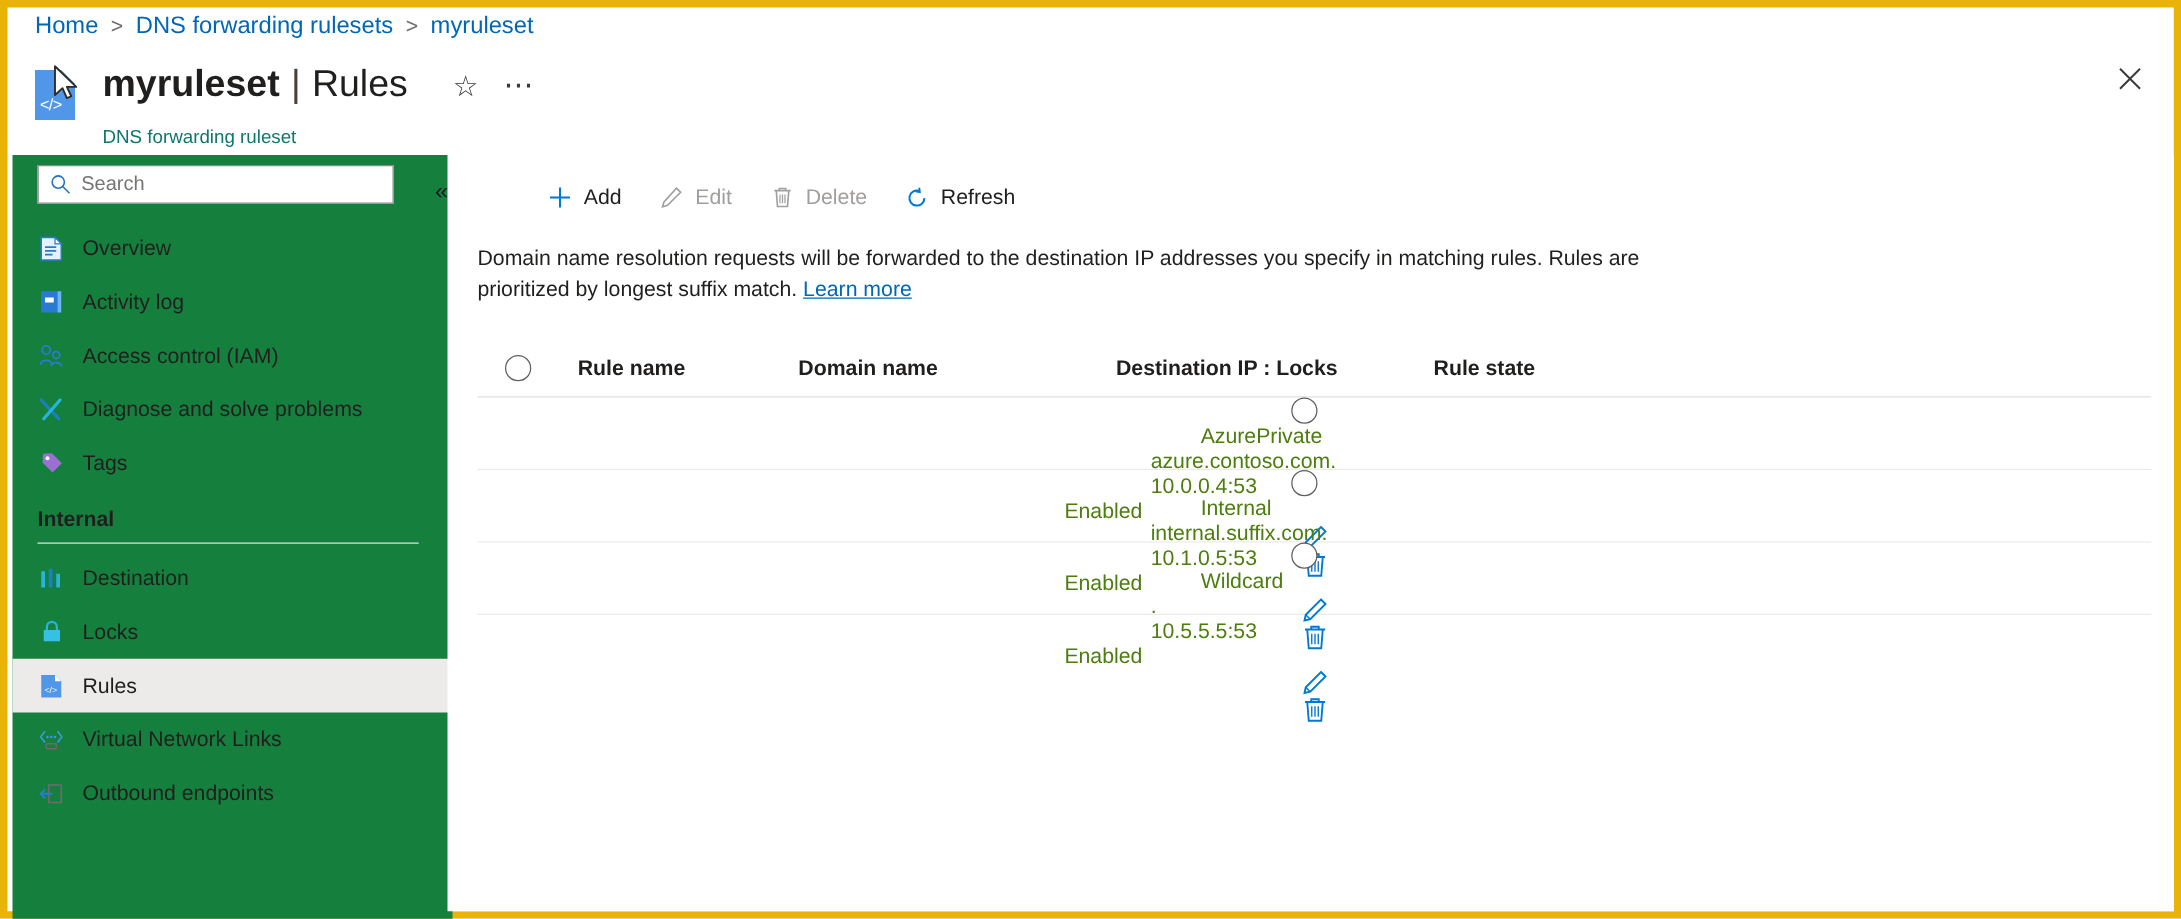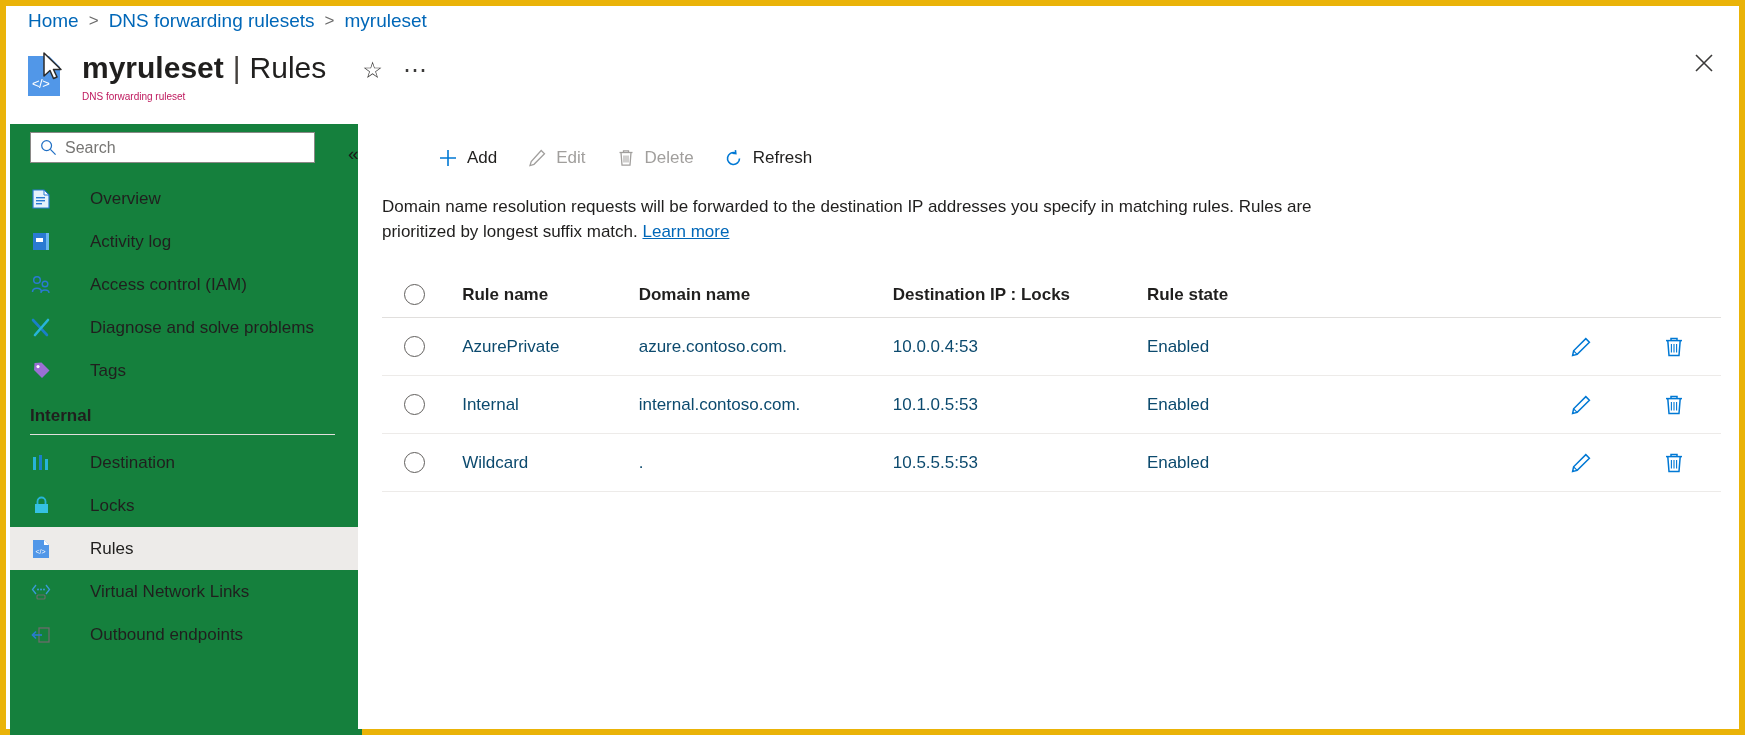--- a/index.html
+++ b/index.html
@@ -59,23 +59,23 @@
   .title-main {
     font-size: 30px;
     line-height: 36px;
     font-weight: 400;
     color: #201f1e;
     display: flex; align-items: baseline; gap: 14px;
   }
   .title-main .bold { font-weight: 700; }
   .title-main .pipe { font-weight: 300; color: #44403d; }
   .title-sub {
-    margin-top: 5px;
-    font-size: 10px;
-    color: #be185d;
+    margin-top: 15px;
+    font-size: 15px;
+    color: #0f766e;
   }
   .title-actions {
     display: flex; align-items: center; gap: 20px;
     margin-left: 22px;
   }
   .ico-btn {
     color: #323130; cursor: pointer;
     display: inline-flex; align-items: center; justify-content: center;
   }
   .star { font-size: 23px; line-height: 1; color: #3b3a39; }
@@ -128,21 +128,20 @@
   }
 
   .nav-list { margin-top: 14px; }
   .nav-item {
     height: 43px;
     display: flex; align-items: center;
     padding-left: 20px;
     cursor: pointer;
     font-size: 17px;
     color: #201f1e;
-    gap: 24px;
   }
   .nav-item.selected { background: #edebe9; }
   .nav-item .nav-ico {
     width: 22px; height: 22px;
     margin-right: 14px;
     flex: none;
     display: flex; align-items: center; justify-content: center;
   }
   .nav-group {
     padding-left: 20px;
@@ -209,21 +208,21 @@
     font-size: 17px;
     color: #201f1e;
   }
   .tbl-row .c-sel   { width: 82px; display: flex; align-items: center; padding-left: 22px; }
   .tbl-row .c-name  { width: 182px; }
   .tbl-row .c-dom   { width: 262px; }
   .tbl-row .c-dest  { width: 262px; }
   .tbl-row .c-state { width: 400px; }
   .tbl-row .c-edit  { width: 96px; display: flex; align-items: center; justify-content: center; }
   .tbl-row .c-del   { width: 96px; display: flex; align-items: center; justify-content: center; }
-  .tbl-body .tbl-row { font-size: 17px; color: #0c4a6e; }
+  .tbl-body .tbl-row { font-size: 17px; color: #4d7c0f; flex-direction: column; }
   .radio {
     width: 21px; height: 21px;
     border: 1px solid #605e5c;
     border-radius: 50%;
     background: #fff;
     cursor: pointer;
   }
   .row-ico { cursor: pointer; display: flex; }
 
   
@@ -508,21 +507,21 @@
               </svg>
             </span>
           </div>
         </div>
 
         <div class="tbl-row">
           <div class="c-sel">
             <span class="radio"></span>
           </div>
           <div class="c-name">Internal</div>
-          <div class="c-dom">internal.contoso.com.</div>
+          <div class="c-dom">internal.suffix.com.</div>
           <div class="c-dest">10.1.0.5:53</div>
           <div class="c-state">Enabled</div>
           <div class="c-edit">
             <span class="row-ico">
               <svg width="22" height="22" viewBox="0 0 22 22">
                 <path d="M15.8 2.6 L19.4 6.2 L7.2 18.4 L2.6 19.4 L3.6 14.8 Z" fill="none" stroke="#0078d4" stroke-width="1.5"></path>
                 <path d="M3.6 14.8 L7.2 18.4" stroke="#0078d4" stroke-width="1.2"></path>
               </svg>
             </span>
           </div>

